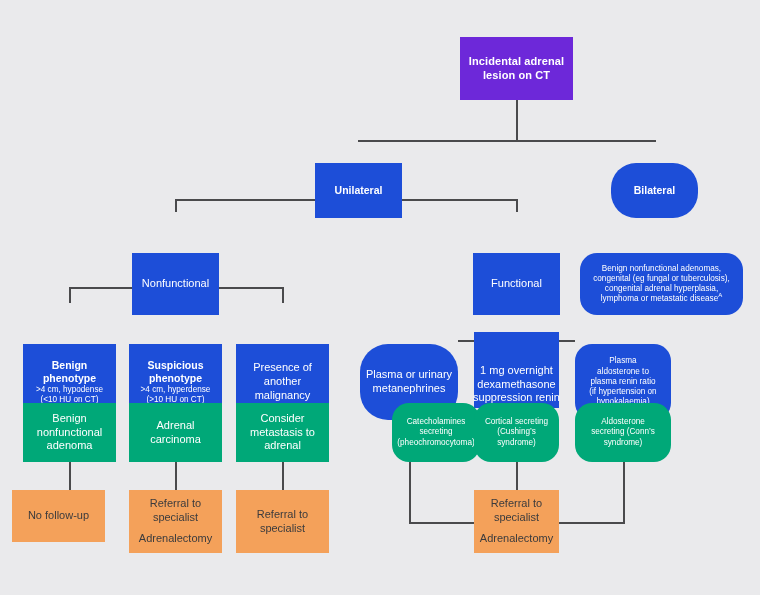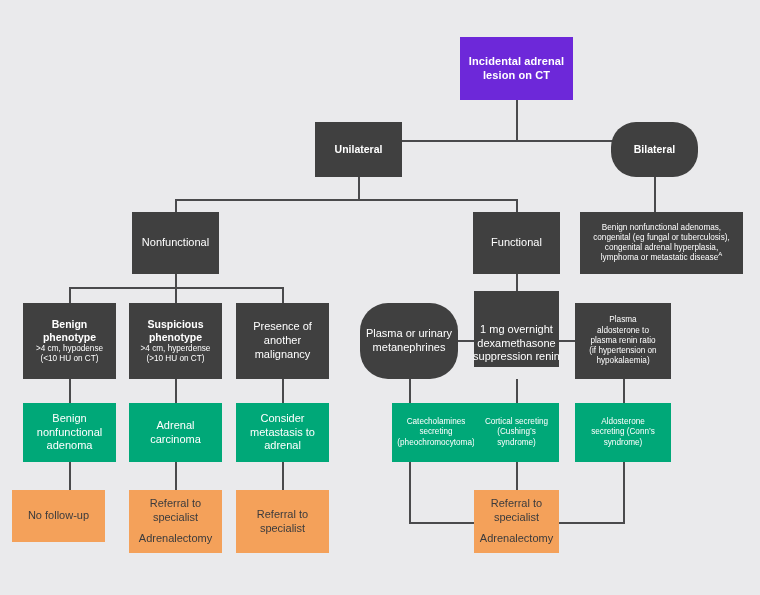--- a/index.html
+++ b/index.html
@@ -30,27 +30,27 @@
     color: #ffffff;
     line-height: 1.25;
     z-index: 2;
     padding: 3px 5px;
   }
   .node .ln { display: block; white-space: nowrap; }
   .node .hdr { font-weight: bold; }
   .node .gap { height: 7px; }
 
   .n-root   { background: #6d28d9; font-size: 11px; font-weight: bold; letter-spacing: .1px; }
-  .n-blue   { background: #404040; }
+  .n-blue   { background: #1d4ed8; margin-top: 41px; }
   .n-green  { background: #00a878; }
   .n-orange { background: #f4a15a; color: #3b3b3d; }
 
   .lbl-bold   { font-size: 10.5px; font-weight: bold; }
   .lbl-reg    { font-size: 11px; }
-  .lbl-reg-sm { font-size: 8.2px; }
+  .lbl-reg-sm { font-size: 8.2px; border-radius: 17px; }
 
   .line {
     position: absolute;
     background: #4a4a4c;
     z-index: 1;
   }
   .vline { width: 2px; }
   .hline { height: 2px; }
 
   sup.mark { font-size: 6px; vertical-align: super; line-height: 0; }

